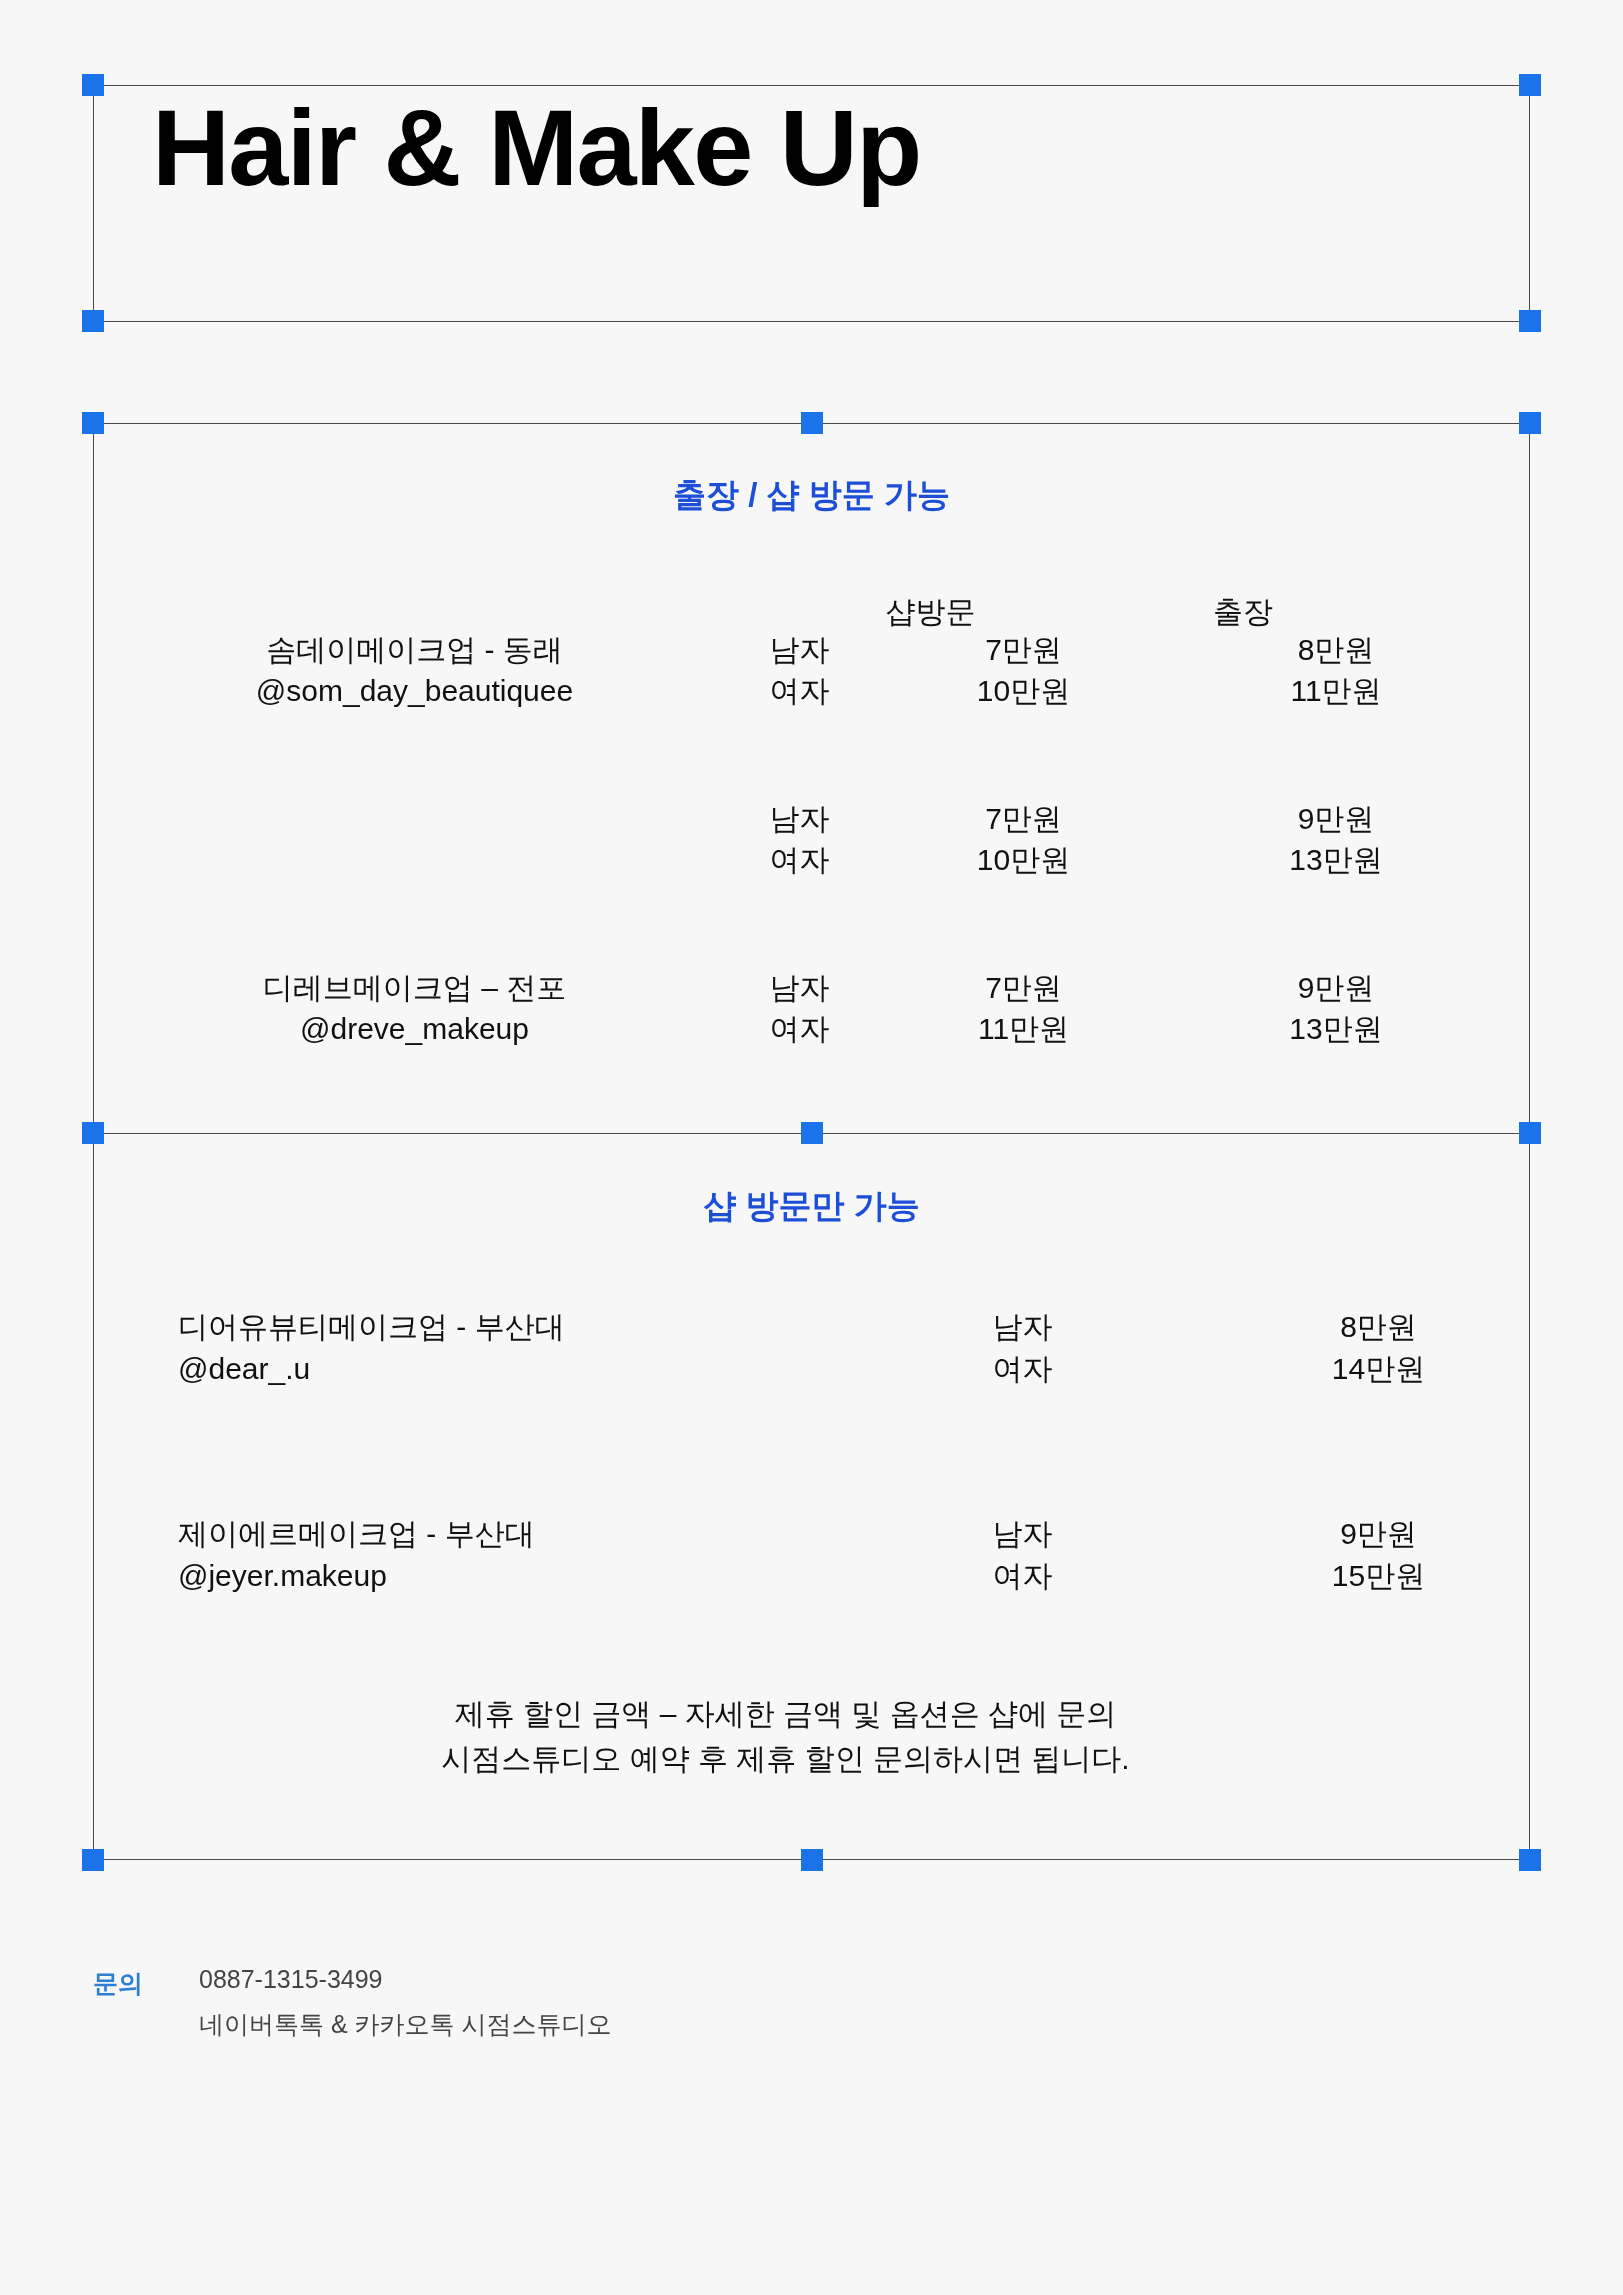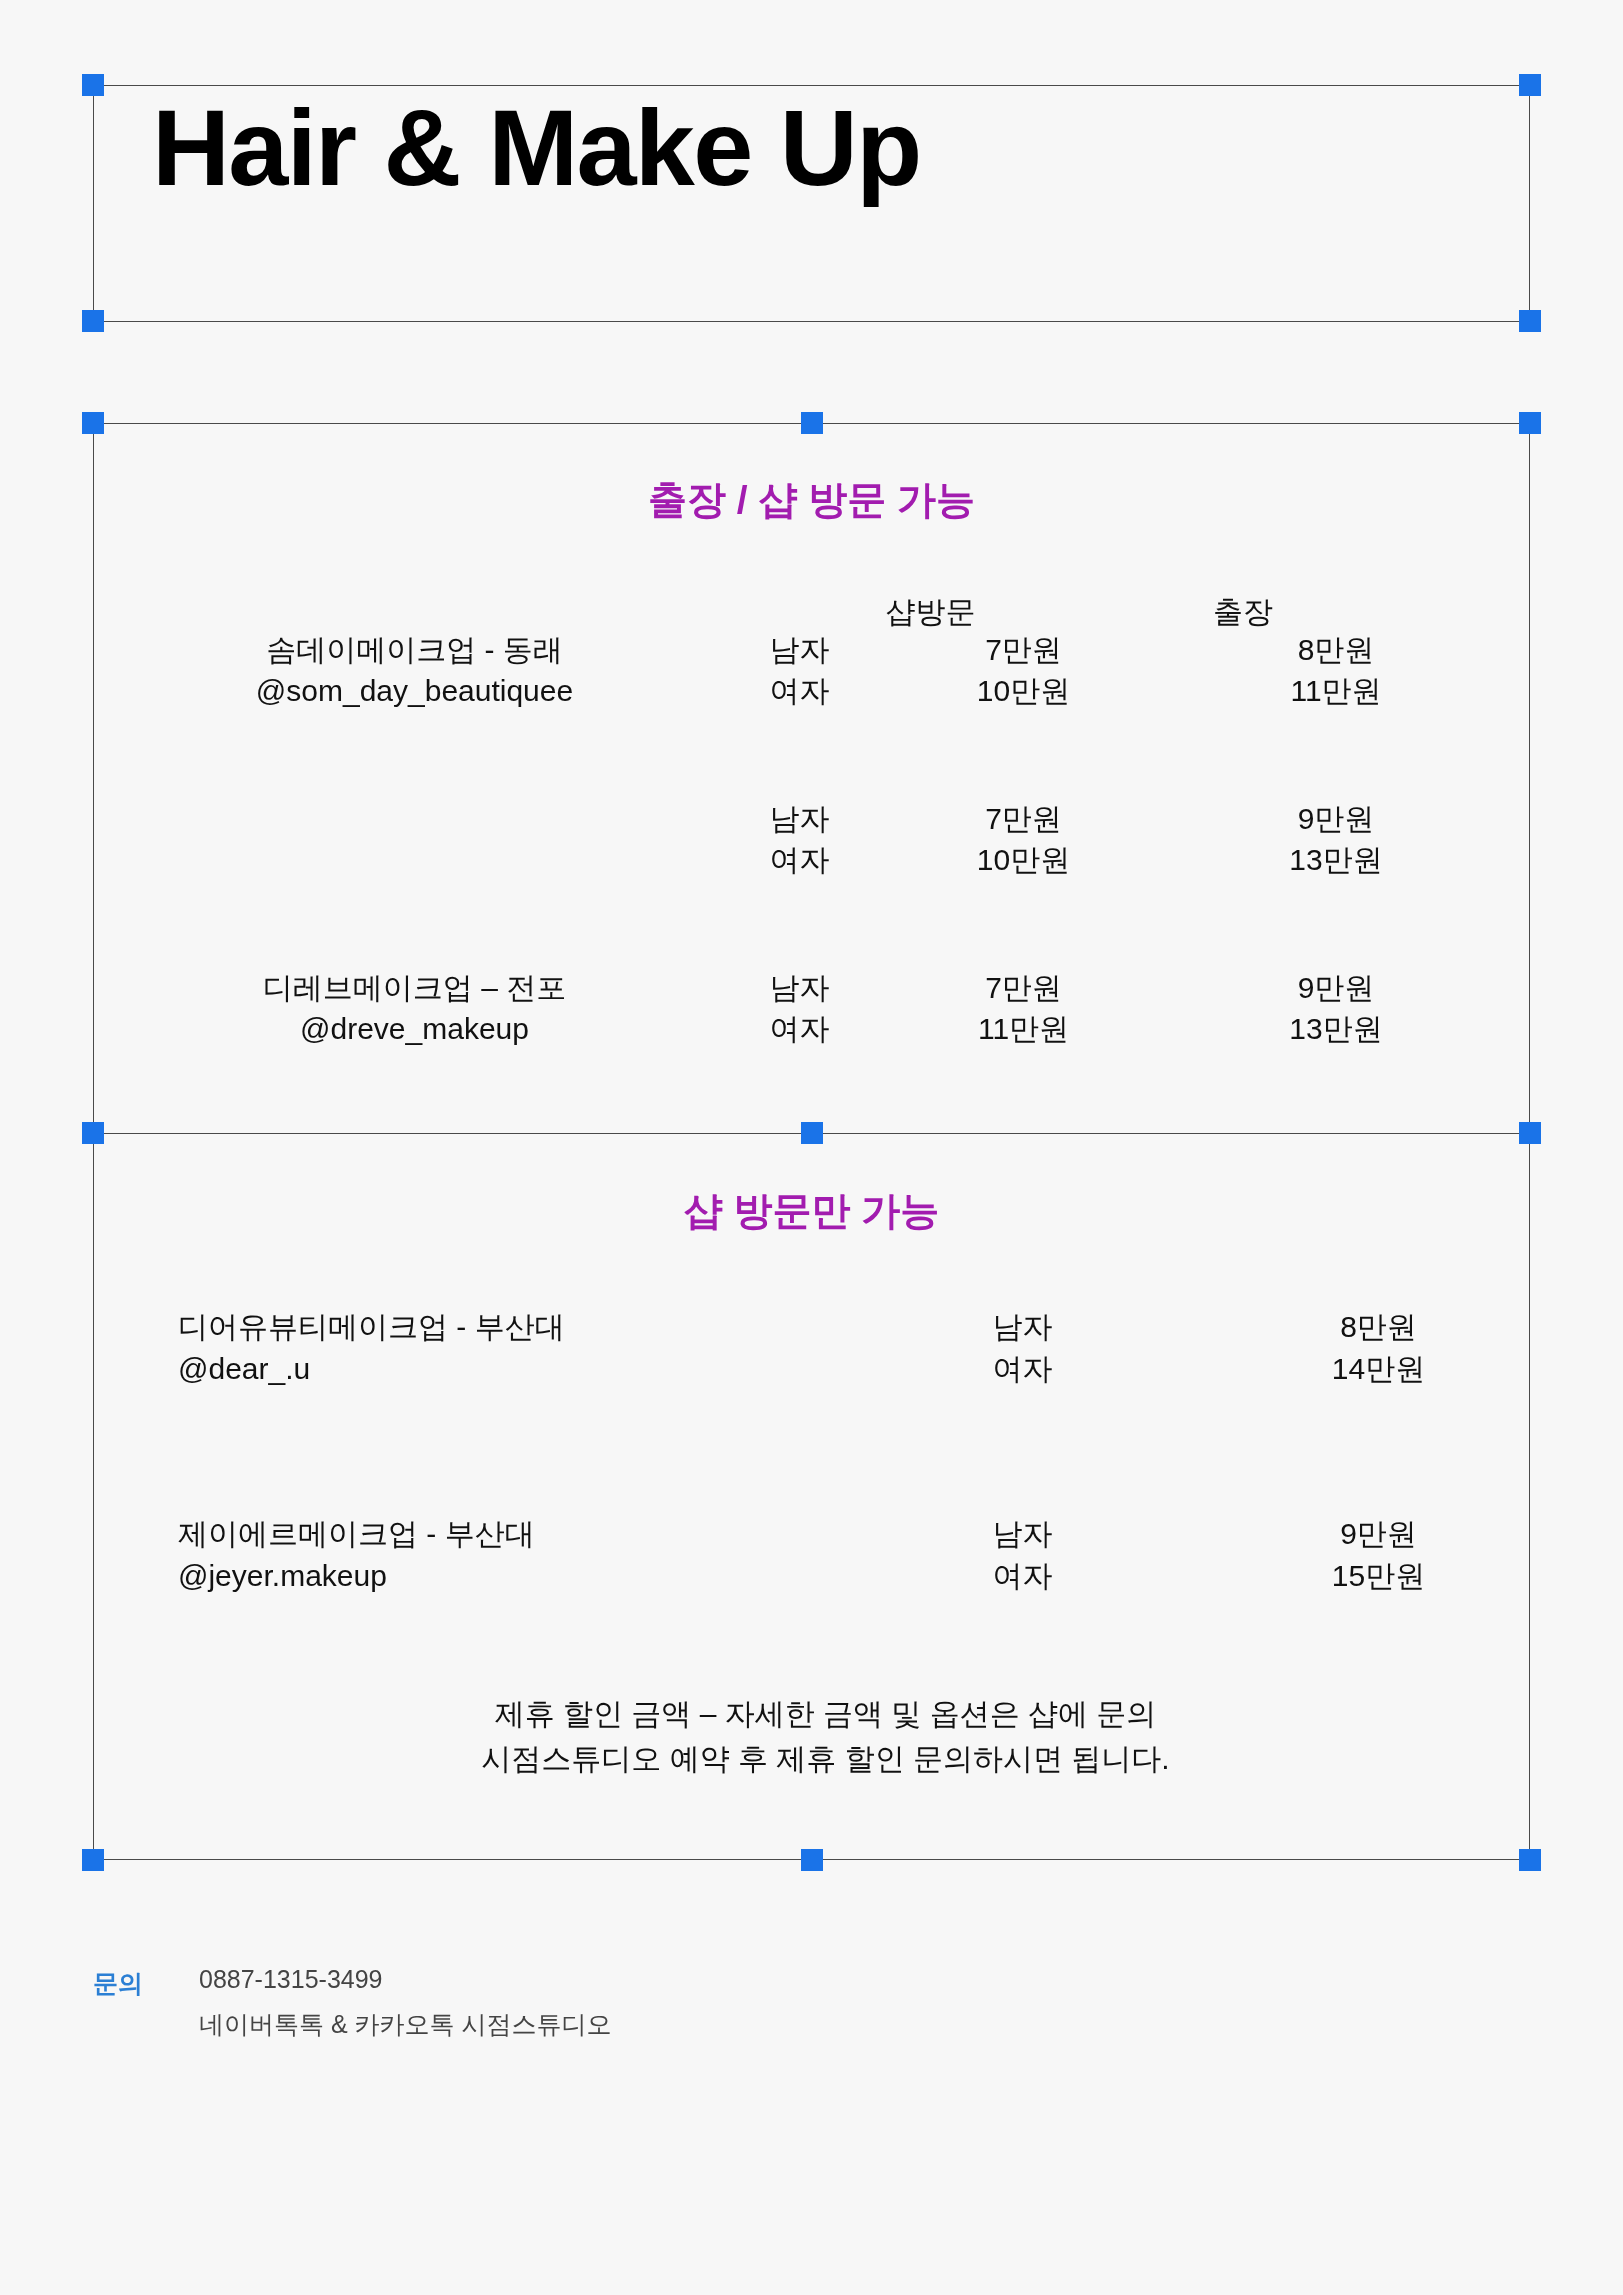--- a/index.html
+++ b/index.html
@@ -72,23 +72,23 @@
     width: 1437px;
     height: 0;
     border-top: 1.7px solid #4a4a4a;
   }
 
   .section-title {
     position: absolute;
     width: 1437px;
     left: 93px;
     text-align: center;
-    color: #a21caf;
+    color: #1d4ed8;
     font-weight: bold;
-    font-size: 39px;
+    font-size: 33px;
   }
   #title-sec1 { top: 473px; }
   #title-sec2 { top: 1184px; }
 
   
   .row {
     position: absolute;
     left: 93px;
     width: 1437px;
     height: 101px;
@@ -161,21 +161,20 @@
   }
 
   #note {
     position: absolute;
     left: 93px;
     top: 1691px;
     width: 1385px;
     text-align: center;
     font-size: 30px;
     line-height: 1.5;
-    padding-left: 40px;
   }
 
   
   #footer {
     position: absolute;
     left: 93px;
     top: 1962px;
     width: 1015px;
   }
   #footer-label {

